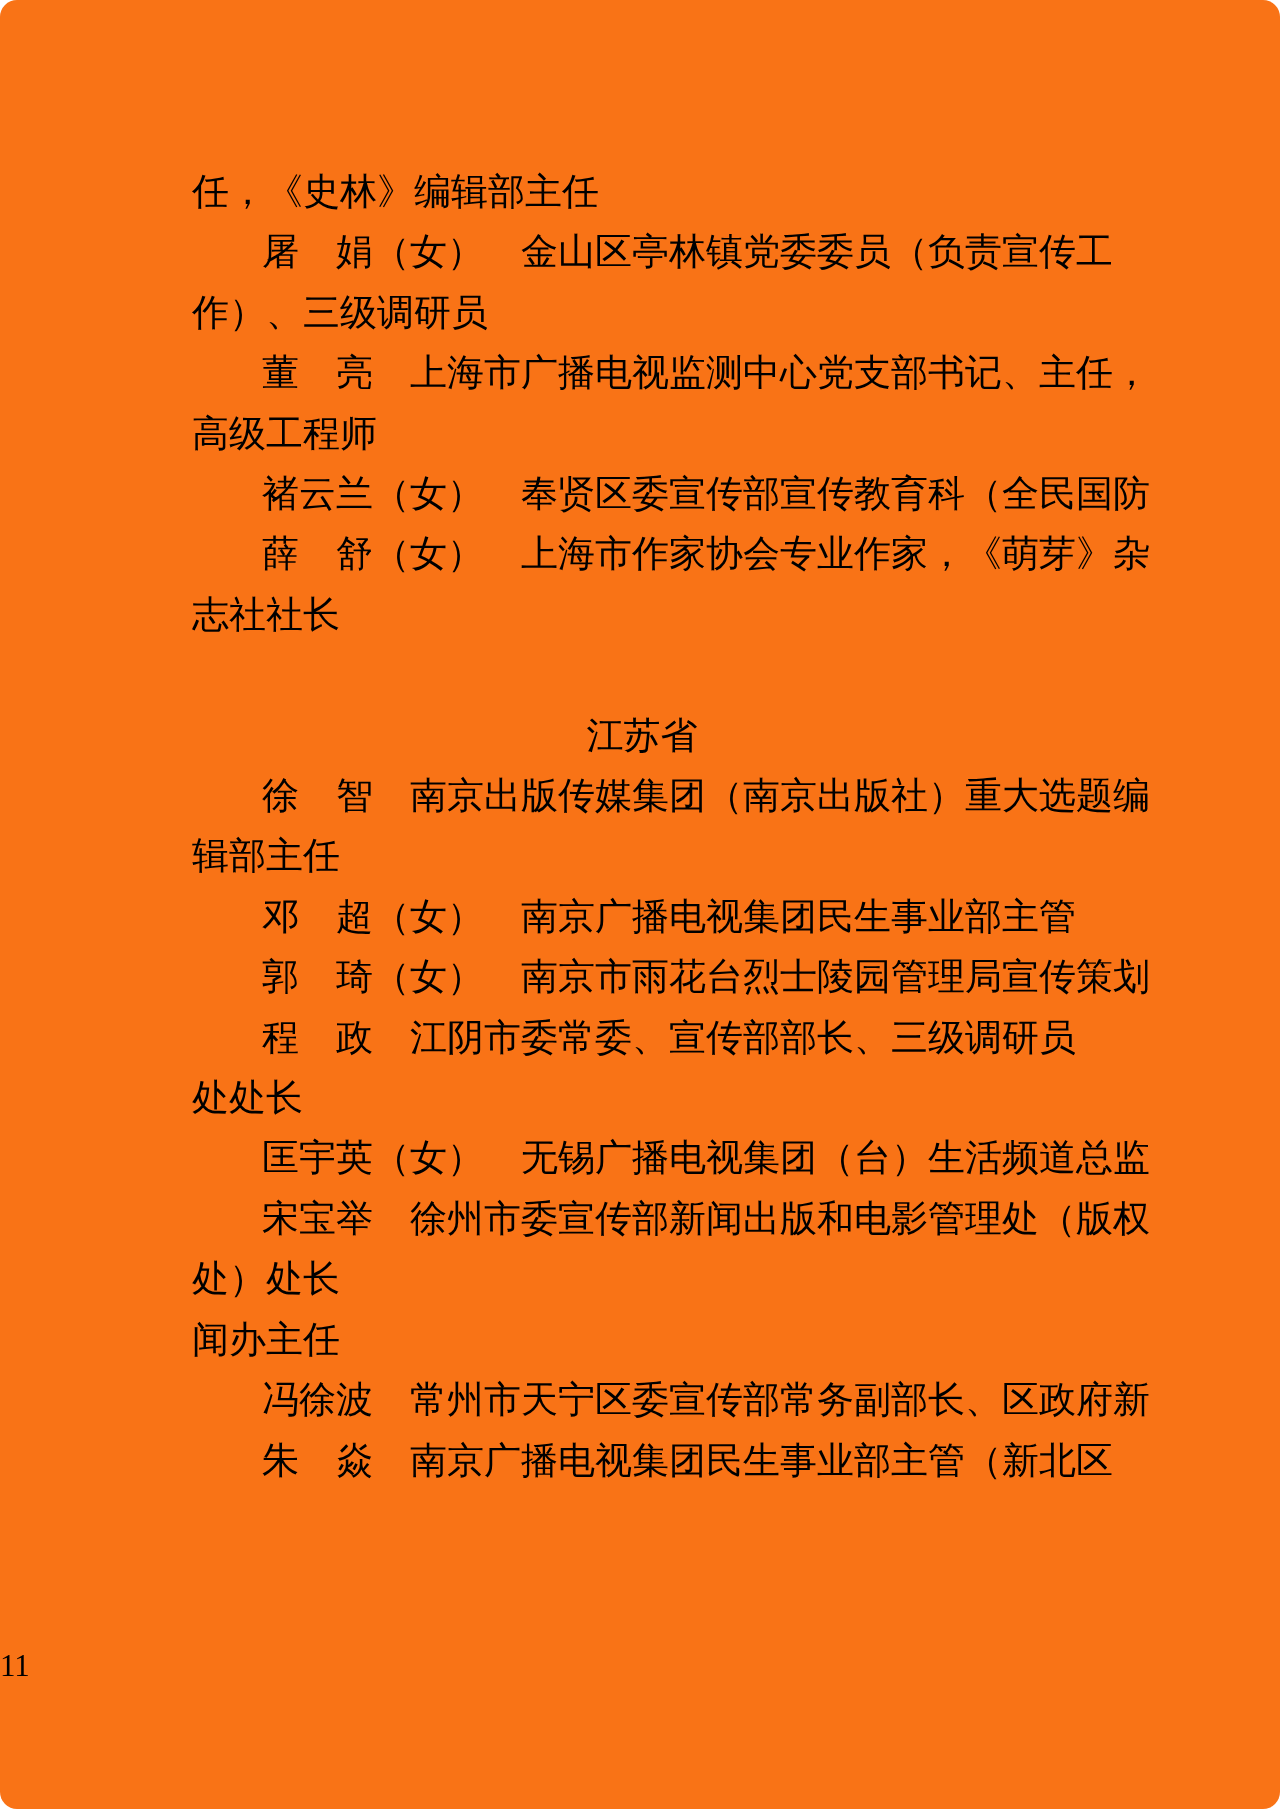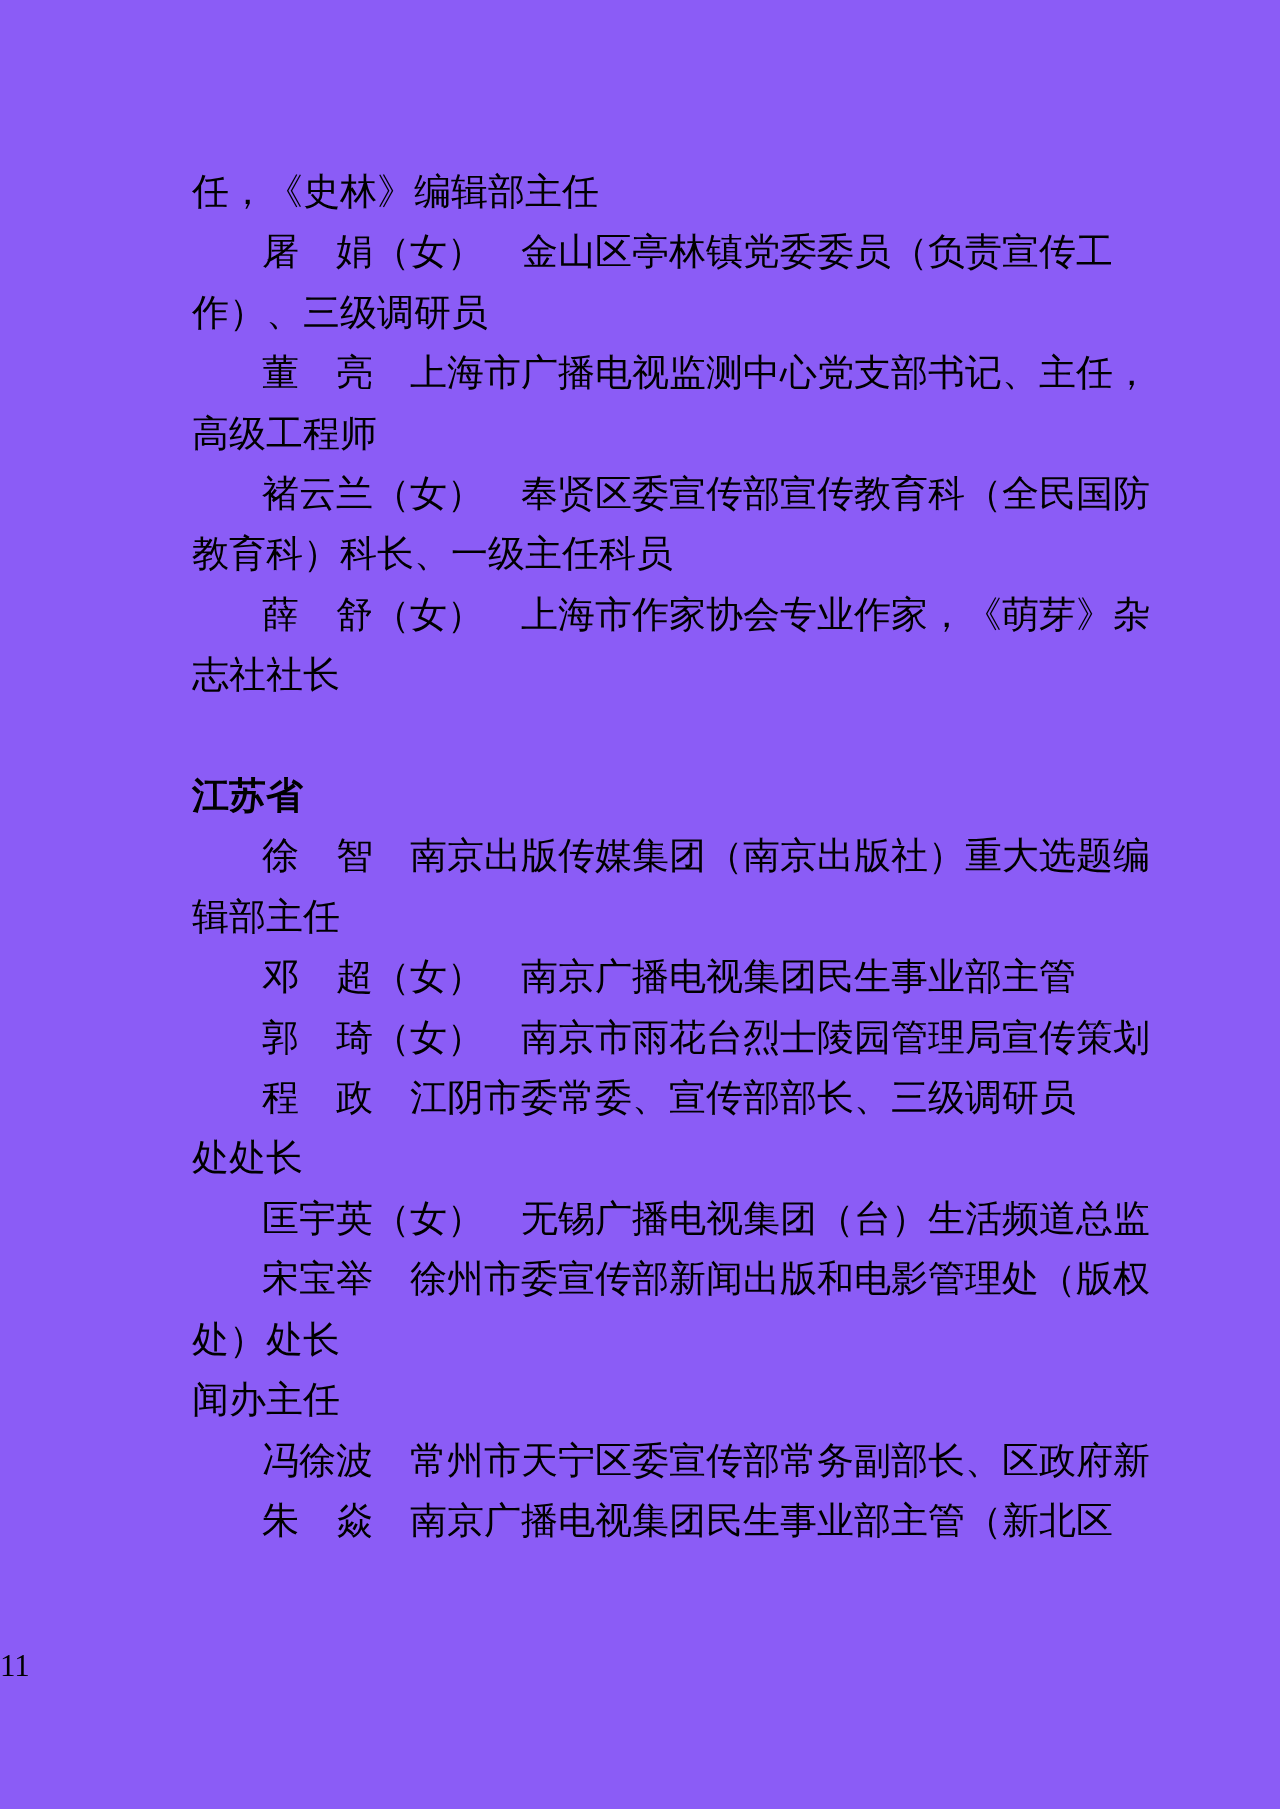--- a/index.html
+++ b/index.html
@@ -4,23 +4,24 @@
 <style>
   html, body {
     margin: 0;
     padding: 0;
     background: #ffffff;
   }
   .page {
     position: relative;
     width: 1280px;
     height: 1809px;
-    background: #8b5cf6;
+    background: #f97316;
     overflow: hidden;
     font-family: "Liberation Sans", sans-serif;
+    border-radius: 17px;
   }
   .content {
     position: absolute;
     left: 192px;
     top: 162px;
     width: 900px;
     font-size: 37px;
     line-height: 60.4px;
     color: #000000;
     font-family: "Liberation Sans", sans-serif;
@@ -31,21 +32,22 @@
   }
   
   .line.entry {
     padding-left: 70px;
   }
   
   .line.cont {
     padding-left: 0;
   }
   .line.heading {
-    font-weight: bold;
+    text-align: center;
+    font-weight: normal;
     padding-left: 0;
   }
   .line.blank {
     padding-left: 0;
   }
   .page-number {
     position: absolute;
     top: 1649px;
     left: 0;
     width: 100%;
@@ -59,21 +61,20 @@
 <body>
 
 <div class="page">
   <div class="content">
     <div class="line cont">任，《史林》编辑部主任</div>
     <div class="line entry">屠　娟（女）　金山区亭林镇党委委员（负责宣传工</div>
     <div class="line cont">作）、三级调研员</div>
     <div class="line entry">董　亮　上海市广播电视监测中心党支部书记、主任，</div>
     <div class="line cont">高级工程师</div>
     <div class="line entry">褚云兰（女）　奉贤区委宣传部宣传教育科（全民国防</div>
-    <div class="line cont">教育科）科长、一级主任科员</div>
     <div class="line entry">薛　舒（女）　上海市作家协会专业作家，《萌芽》杂</div>
     <div class="line cont">志社社长</div>
     <div class="line blank"></div>
     <div class="line heading">江苏省</div>
     <div class="line entry">徐　智　南京出版传媒集团（南京出版社）重大选题编</div>
     <div class="line cont">辑部主任</div>
     <div class="line entry">邓　超（女）　南京广播电视集团民生事业部主管</div>
     <div class="line entry">郭　琦（女）　南京市雨花台烈士陵园管理局宣传策划</div>
     <div class="line entry">程　政　江阴市委常委、宣传部部长、三级调研员</div>
     <div class="line cont">处处长</div>

